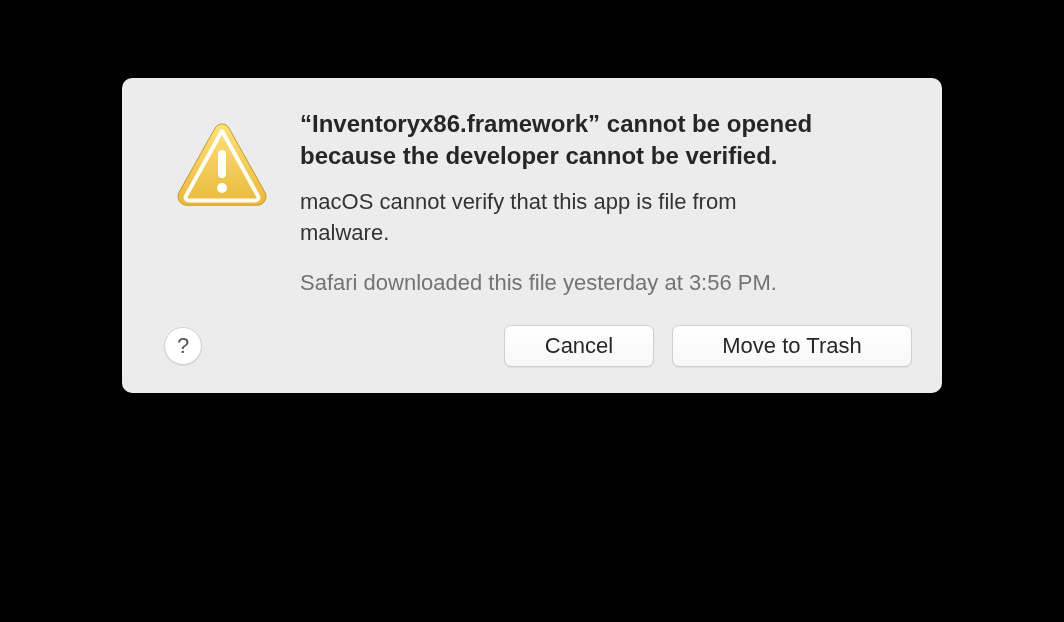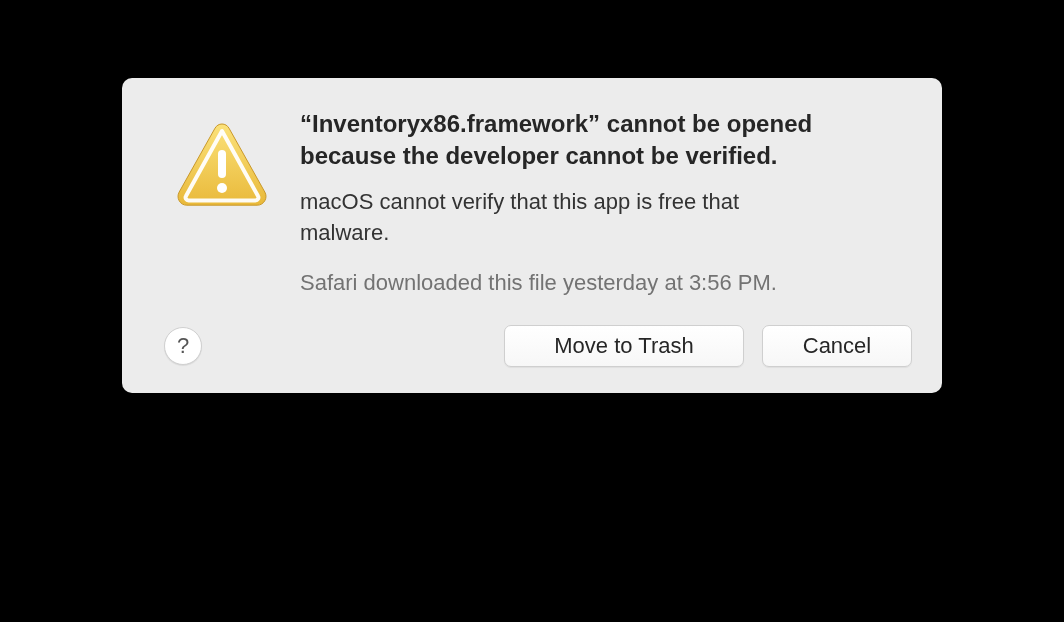--- a/index.html
+++ b/index.html
@@ -117,24 +117,24 @@
           </linearGradient>
         </defs>
         <path d="M50 6 C47 6 44.5 7.6 43 10.2 L7.2 74 C5.6 76.8 5.6 80 7.2 82.8 C8.8 85.6 11.6 87.2 14.8 87.2 L85.2 87.2 C88.4 87.2 91.2 85.6 92.8 82.8 C94.4 80 94.4 76.8 92.8 74 L57 10.2 C55.5 7.6 53 6 50 6 Z" fill="url(#triGrad)" stroke="#c9982a" stroke-width="1"></path>
         <path d="M50 13 L14 78 C13.4 79 13.4 80 14 81 C14.6 82 15.6 82.4 16.6 82.4 L83.4 82.4 C84.4 82.4 85.4 82 86 81 C86.6 80 86.6 79 86 78 L50 13 Z" fill="none" stroke="#ffffff" stroke-width="4" stroke-linejoin="round" opacity="0.95"></path>
         <rect x="46" y="32" width="8" height="28" rx="4" fill="#ffffff"></rect>
         <circle cx="50" cy="70" r="5" fill="#ffffff"></circle>
       </svg>
     </div>
     <div class="text-col">
       <div class="heading">“Inventoryx86.framework” cannot be opened because the developer cannot be verified.</div>
-      <div class="subtext">macOS cannot verify that this app is free that malware.</div>
+      <div class="subtext">macOS cannot verify that this app is file from malware.</div>
       <div class="detail">Safari downloaded this file yesterday at 3:56 PM.</div>
     </div>
   </div>
   <div class="footer">
     <button class="help-button">?</button>
     <div class="button-row">
+      <button class="btn">Cancel</button>
       <button class="btn btn-primary">Move to Trash</button>
-      <button class="btn">Cancel</button>
     </div>
   </div>
 </div>
 
 </body></html>

